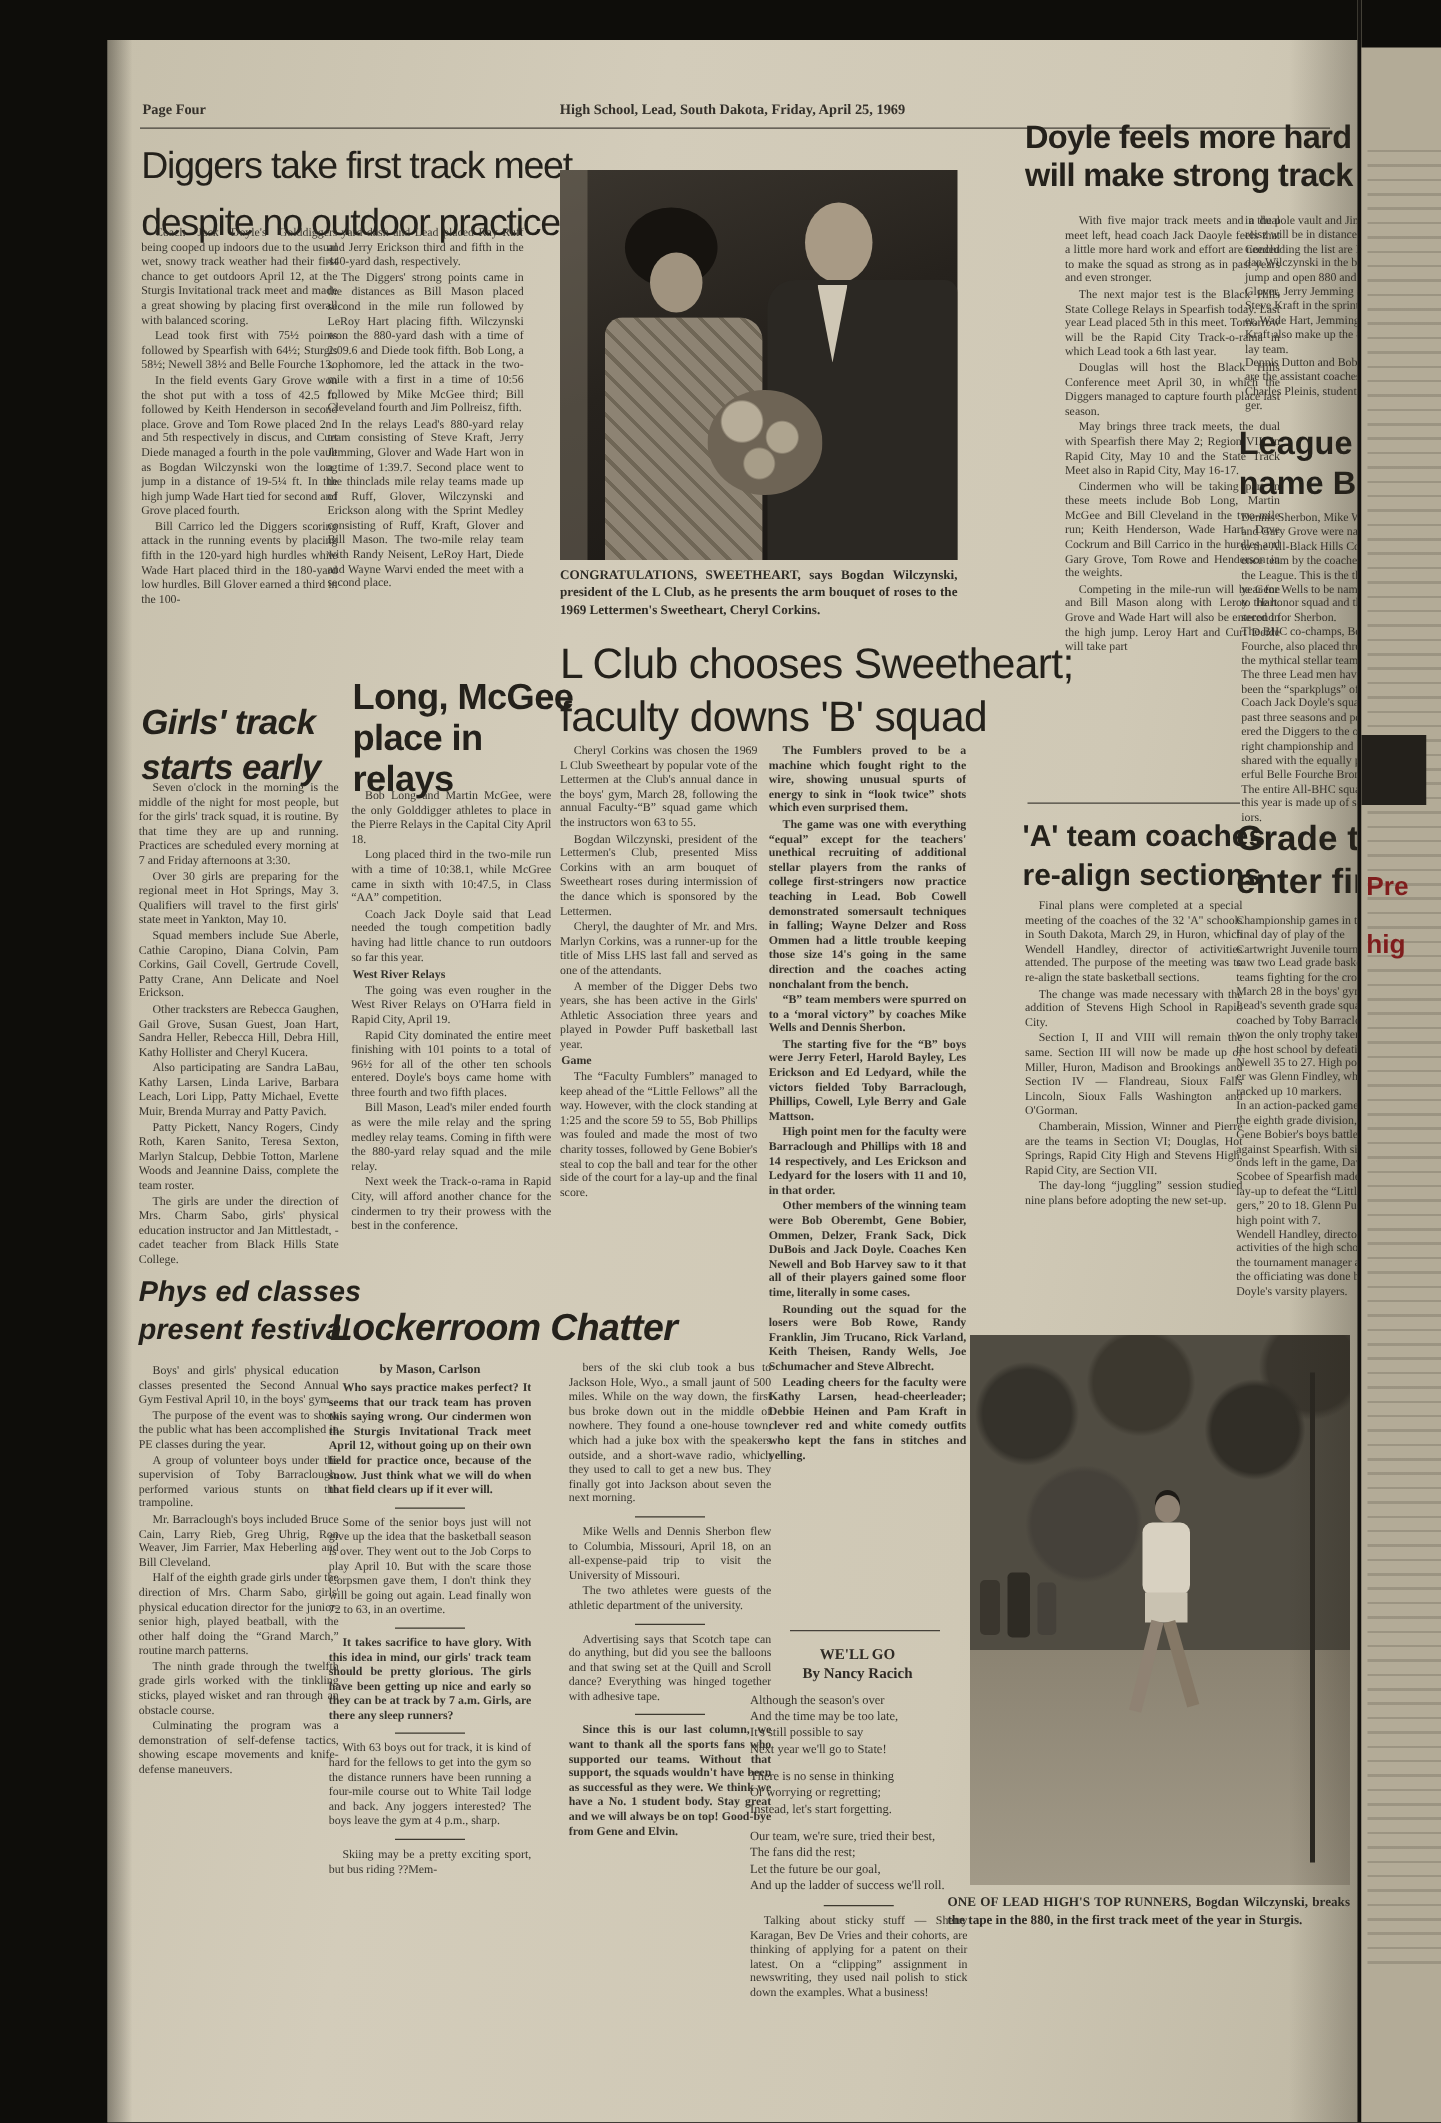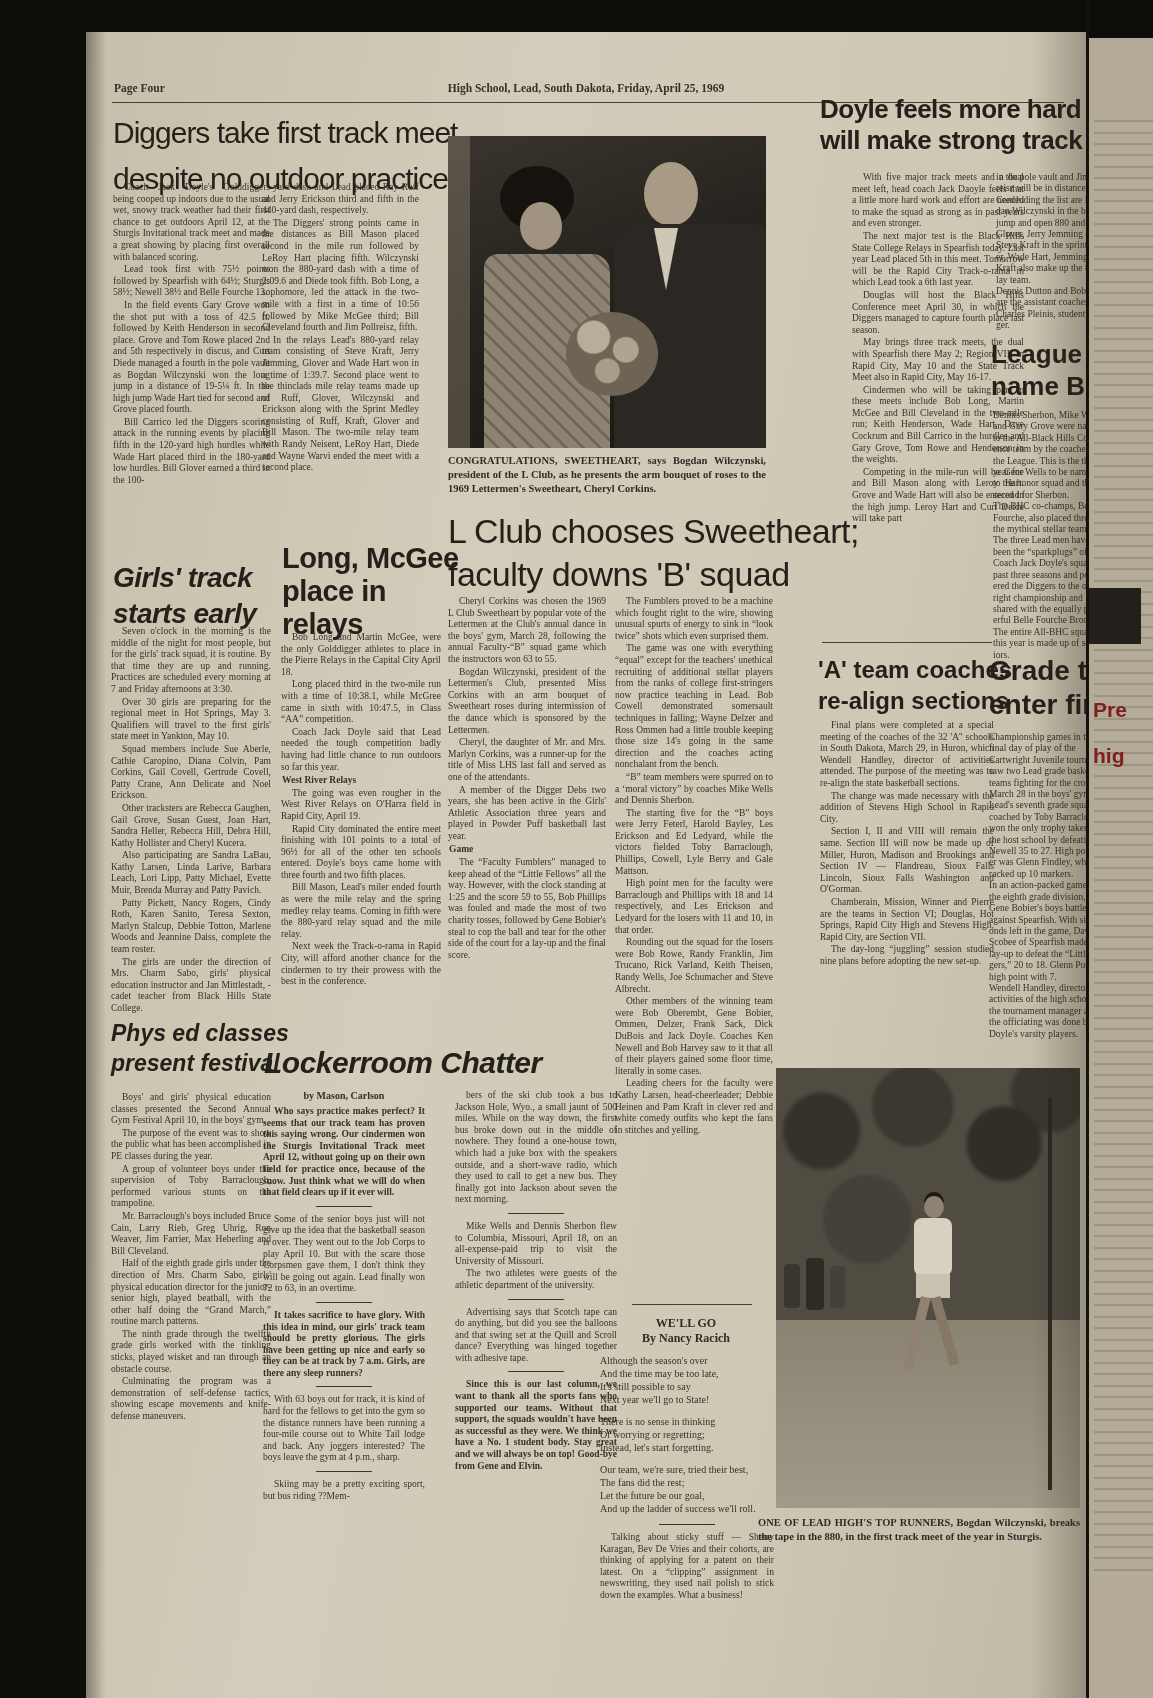--- a/index.html
+++ b/index.html
@@ -127,28 +127,28 @@
   <div class="abs hl hl-lclub" style="left:362px;top:478px;width:510px;">L Club chooses Sweetheart;
 faculty downs 'B' squad</div>
   <div class="abs col" style="left:362px;top:564px;width:158px;height:446px;">
       <p>Cheryl Corkins was chosen the 1969 L Club Sweetheart by popular vote of the Lettermen at the Club's annual dance in the boys' gym, March 28, following the annual Faculty-“B” squad game which the instructors won 63 to 55.</p>
       <p>Bogdan Wilczynski, president of the Lettermen's Club, presented Miss Corkins with an arm bouquet of Sweetheart roses during intermission of the dance which is sponsored by the Lettermen.</p>
       <p>Cheryl, the daughter of Mr. and Mrs. Marlyn Corkins, was a runner-up for the title of Miss LHS last fall and served as one of the attendants.</p>
       <p>A member of the Digger Debs two years, she has been active in the Girls' Athletic Association three years and played in Powder Puff basketball last year.</p>
       <p class="sh">Game</p>
       <p>The “Faculty Fumblers” managed to keep ahead of the “Little Fellows” all the way. However, with the clock standing at 1:25 and the score 59 to 55, Bob Phillips was fouled and made the most of two charity tosses, followed by Gene Bobier's steal to cop the ball and tear for the other side of the court for a lay-up and the final score.</p>
     </div>
-  <div class="abs col" style="left:529px;top:564px;width:158px;height:708px;">
+  <div class="abs col" style="left:529px;top:564px;width:158px;height:708px;font-weight:bold;">
       <p>The Fumblers proved to be a machine which fought right to the wire, showing unusual spurts of energy to sink in “look twice” shots which even surprised them.</p>
       <p>The game was one with everything “equal” except for the teachers' unethical recruiting of additional stellar players from the ranks of college first-stringers now practice teaching in Lead. Bob Cowell demonstrated somersault techniques in falling; Wayne Delzer and Ross Ommen had a little trouble keeping those size 14's going in the same direction and the coaches acting nonchalant from the bench.</p>
       <p>“B” team members were spurred on to a ‘moral victory” by coaches Mike Wells and Dennis Sherbon.</p>
       <p>The starting five for the “B” boys were Jerry Feterl, Harold Bayley, Les Erickson and Ed Ledyard, while the victors fielded Toby Barraclough, Phillips, Cowell, Lyle Berry and Gale Mattson.</p>
       <p>High point men for the faculty were Barraclough and Phillips with 18 and 14 respectively, and Les Erickson and Ledyard for the losers with 11 and 10, in that order.</p>
+      <p>Other members of the winning team were Bob Oberembt, Gene Bobier, Ommen, Delzer, Frank Sack, Dick DuBois and Jack Doyle. Coaches Ken Newell and Bob Harvey saw to it that all of their players gained some floor time, literally in some cases.</p>
       <p>Rounding out the squad for the losers were Bob Rowe, Randy Franklin, Jim Trucano, Rick Varland, Keith Theisen, Randy Wells, Joe Schumacher and Steve Albrecht.</p>
-      <p>Other members of the winning team were Bob Oberembt, Gene Bobier, Ommen, Delzer, Frank Sack, Dick DuBois and Jack Doyle. Coaches Ken Newell and Bob Harvey saw to it that all of their players gained some floor time, literally in some cases.</p>
       <p>Leading cheers for the faculty were Kathy Larsen, head-cheerleader; Debbie Heinen and Pam Kraft in clever red and white comedy outfits who kept the fans in stitches and yelling.</p>
     </div>
 
   <div class="abs hl hl-locker" style="left:178px;top:1014px;width:360px;">Lockerroom Chatter</div>
   <div class="abs byline" style="left:177px;top:1058px;width:162px;">by Mason, Carlson</div>
   <div class="abs col" style="left:177px;top:1074px;width:162px;height:590px;">
       <p class="b">Who says practice makes perfect? It seems that our track team has proven this saying wrong. Our cindermen won the Sturgis Invitational Track meet April 12, without going up on their own field for practice once, because of the snow. Just think what we will do when that field clears up if it ever will.</p>
       <div class="divider"></div>
       <p>Some of the senior boys just will not give up the idea that the basketball season is over. They went out to the Job Corps to play April 10. But with the scare those Corpsmen gave them, I don't think they will be going out again. Lead finally won 72 to 63, in an overtime.</p>
       <div class="divider"></div>

